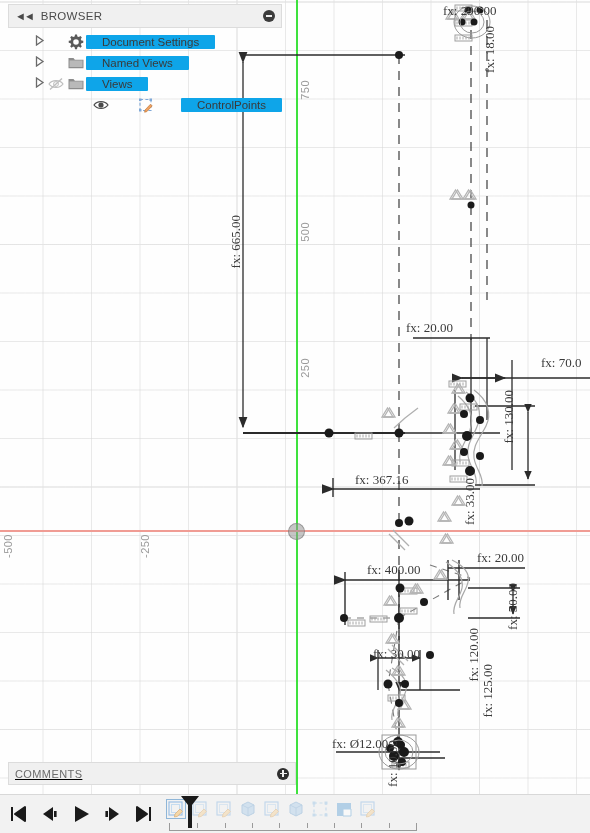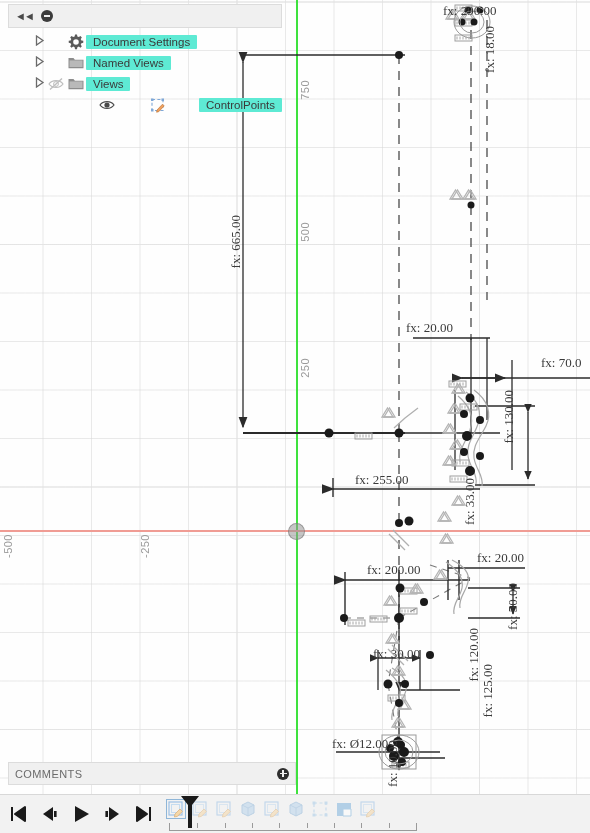--- a/index.html
+++ b/index.html
@@ -88,36 +88,36 @@
   .tree{padding-top:3px;}
   .node{display:flex;align-items:center;height:21px;padding-left:4px;}
   .arrow{
     width:14px;text-align:center;color:#6a6a6a;font-size:10px;flex:none;
   }
   .arrow.open{color:#555;}
   .eye{width:20px;flex:none;display:flex;align-items:center;justify-content:center;}
   .eye svg{display:block;}
   .nodeicon{width:20px;flex:none;display:flex;align-items:center;justify-content:center;}
   .nlabel{
-    background:#5eead4;padding:1px 7px;border-radius:1px;color:#3a3a3a;
+    background:#0ea5e9;padding:1px 16px;border-radius:1px;color:#3a3a3a;
     font-size:11.5px;white-space:nowrap;
   }
   .node.root .nlabel{background:#8c8c8c;color:#fff;font-weight:bold;padding:2px 10px;}
   .radio{
     width:13px;height:13px;border-radius:50%;border:1.5px solid #4a4a4a;
     margin-left:5px;display:flex;align-items:center;justify-content:center;flex:none;
     background:#ececec;
   }
   .radio::after{content:"";width:5px;height:5px;border-radius:50%;background:#3a3a3a;}
 
   
   #comments{
     position:absolute;left:8px;top:762px;width:274px;height:21px;
     background:#f0f0f0;border:1px solid #dcdcdc;
-    display:flex;align-items:center;padding:0 6px;
+    display:flex;align-items:center;padding:0 6px;text-decoration:underline;
   }
   #comments .c-title{flex:1;font-size:11px;color:#6b6b6b;letter-spacing:.4px;}
   .plus-circle{
     width:12px;height:12px;border-radius:50%;background:#2e2e2e;
     position:relative;
   }
   .plus-circle::before,.plus-circle::after{
     content:"";position:absolute;background:#f0f0f0;
   }
   .plus-circle::before{left:2.5px;top:5.2px;width:7px;height:1.6px;}
@@ -369,36 +369,37 @@
       </g>
     </svg>
 
     <div id="dims">
         <div class="dim vert" style="left: 228px; top: 215px;">fx: 665.00</div>
         <div class="dim" style="left: 443px; top: 3px;">fx: 290.00</div>
         <div class="dim vert" style="left: 482px; top: 26px;">fx: 18.00</div>
         <div class="dim" style="left: 406px; top: 320px;">fx: 20.00</div>
         <div class="dim" style="left: 541px; top: 355px;">fx: 70.0</div>
         <div class="dim vert" style="left: 501px; top: 390px;">fx: 130.00</div>
-        <div class="dim" style="left: 355px; top: 472px;">fx: 255.00</div>
+        <div class="dim" style="left: 355px; top: 472px;">fx: 367.16</div>
         <div class="dim vert" style="left: 462px; top: 478px;">fx: 33.00</div>
         <div class="dim" style="left: 477px; top: 550px;">fx: 20.00</div>
-        <div class="dim" style="left: 367px; top: 562px;">fx: 200.00</div>
+        <div class="dim" style="left: 367px; top: 562px;">fx: 400.00</div>
         <div class="dim vert" style="left: 505px; top: 583px;">fx: 50.00</div>
         <div class="dim" style="left: 373px; top: 646px;">fx: 30.00</div>
         <div class="dim vert" style="left: 466px; top: 628px;">fx: 120.00</div>
         <div class="dim vert" style="left: 480px; top: 664px;">fx: 125.00</div>
         <div class="dim" style="left: 332px; top: 736px;">fx: Ø12.00</div>
         <div class="dim vert" style="left: 385px; top: 740px;">fx: 10.00</div>
       </div>
   </div>
 
   <div id="browser">
     <div class="br-header">
       <span class="collapse">◄◄</span>
+      <span class="br-title">BROWSER</span>
       <span class="br-minus"></span>
     </div>
     <div class="tree" id="tree">
         <div class="node" style="padding-left: 24px;">
           <span class="arrow"><svg width="11" height="11" viewBox="0 0 11 11">
               <path d="M2.5,1 L9,5.5 L2.5,10 z" fill="none" stroke="#6a6a6a" stroke-width="1.3"></path>
             </svg></span>
           <span class="eye"></span>
           <span class="nodeicon">
             <svg width="16" height="16" viewBox="0 0 16 16">

